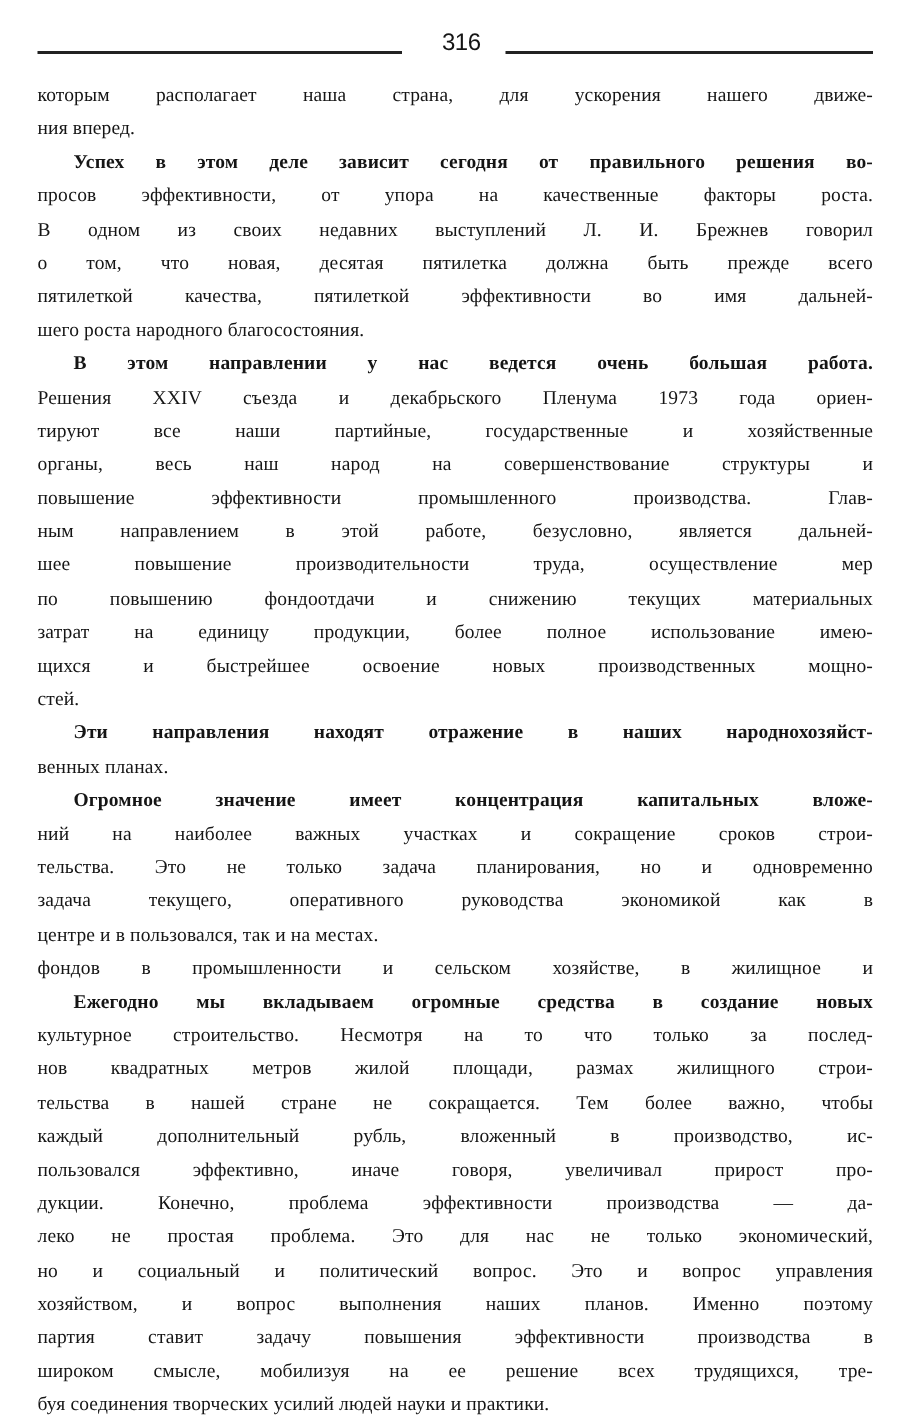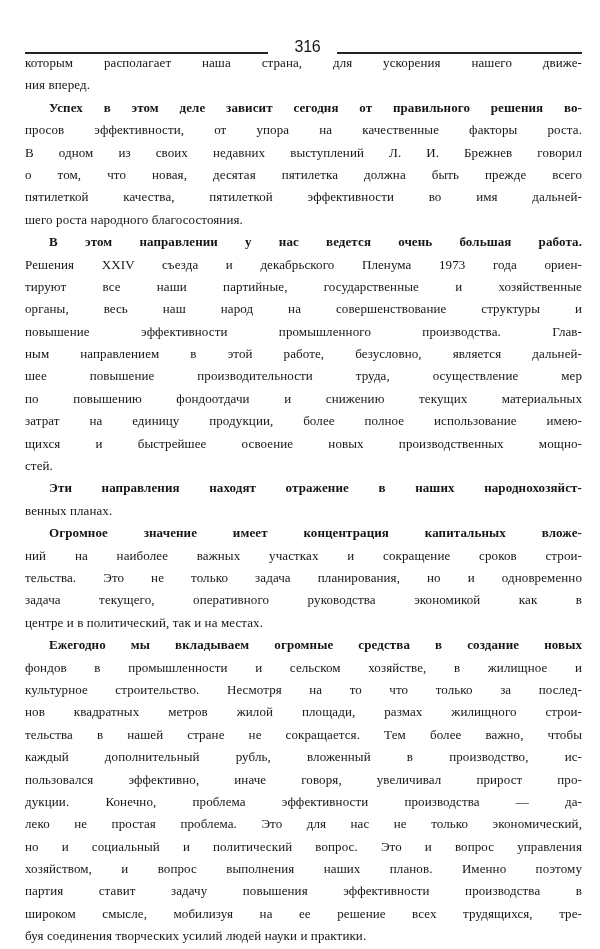--- a/index.html
+++ b/index.html
@@ -1,18 +1,18 @@
 <!DOCTYPE html>
 <html><head>
 <meta charset="utf-8">
 <style>
   html, body { margin: 0; padding: 0; background: #ffffff; }
   body { width: 600px; height: 949px; position: relative; overflow: hidden;
          font-family: "Liberation Serif", "DejaVu Serif", serif; color: #151515; }
-  .header { position: absolute; top: 38px; left: 25px; width: 557px; height: 24px; }
+  .header { position: absolute; top: 20px; left: 25px; width: 557px; height: 24px; }
   .rule { position: absolute; top: 14px; height: 1.5px; background: #222; }
   .rule.left { left: 0; width: 243px; }
   .rule.right { left: 312px; width: 245px; }
   .page-num { position: absolute; left: 260px; top: 0; width: 45px; text-align: center;
               font-size: 16px; font-family: "Liberation Sans", "DejaVu Sans", sans-serif; font-weight: normal; letter-spacing: -0.3px; }
   .text { position: absolute; top: 52px; left: 25px; width: 557px; }
   .line { display: block; height: 22.4px; line-height: 22.4px; font-size: 13px;
           white-space: nowrap; text-align: justify; text-align-last: justify; letter-spacing: 0.1px; }
   .line.indent { padding-left: 24px; font-weight: bold; }
   .line.last { text-align-last: left; }
@@ -45,23 +45,23 @@
     <span class="line">по повышению фондоотдачи и снижению текущих материальных</span>
     <span class="line">затрат на единицу продукции, более полное использование имею-</span>
     <span class="line">щихся и быстрейшее освоение новых производственных мощно-</span>
     <span class="line last">стей.</span>
     <span class="line indent">Эти направления находят отражение в наших народнохозяйст-</span>
     <span class="line last">венных планах.</span>
     <span class="line indent">Огромное значение имеет концентрация капитальных вложе-</span>
     <span class="line">ний на наиболее важных участках и сокращение сроков строи-</span>
     <span class="line">тельства. Это не только задача планирования, но и одновременно</span>
     <span class="line">задача текущего, оперативного руководства экономикой как в</span>
-    <span class="line last">центре и в политический, так и на местах.</span>
+    <span class="line last">центре и в пользовался, так и на местах.</span>
+    <span class="line">фондов в промышленности и сельском хозяйстве, в жилищное и</span>
     <span class="line indent">Ежегодно мы вкладываем огромные средства в создание новых</span>
-    <span class="line">фондов в промышленности и сельском хозяйстве, в жилищное и</span>
     <span class="line">культурное строительство. Несмотря на то что только за послед-</span>
     <span class="line">нов квадратных метров жилой площади, размах жилищного строи-</span>
     <span class="line">тельства в нашей стране не сокращается. Тем более важно, чтобы</span>
     <span class="line">каждый дополнительный рубль, вложенный в производство, ис-</span>
     <span class="line">пользовался эффективно, иначе говоря, увеличивал прирост про-</span>
     <span class="line">дукции. Конечно, проблема эффективности производства — да-</span>
     <span class="line">леко не простая проблема. Это для нас не только экономический,</span>
     <span class="line">но и социальный и политический вопрос. Это и вопрос управления</span>
     <span class="line">хозяйством, и вопрос выполнения наших планов. Именно поэтому</span>
     <span class="line">партия ставит задачу повышения эффективности производства в</span>

